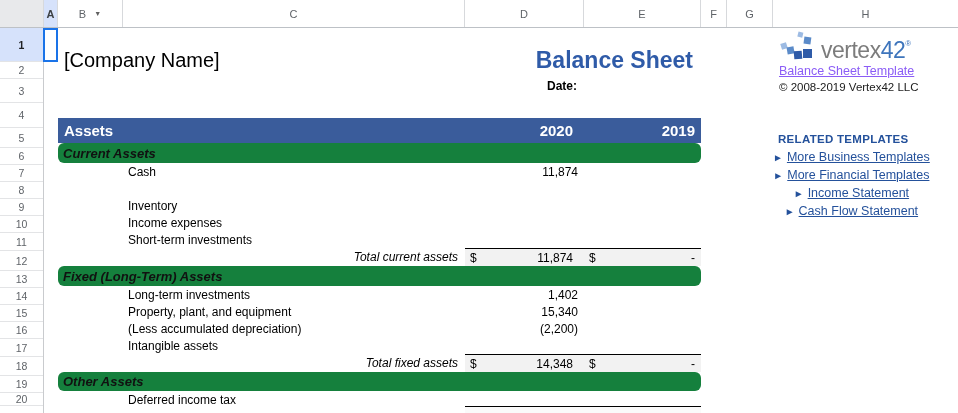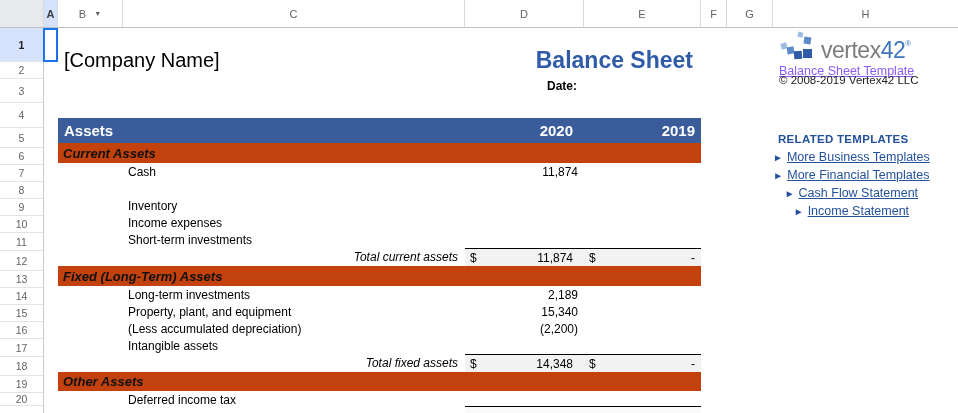--- a/index.html
+++ b/index.html
@@ -53,21 +53,21 @@
   }
   .date-lbl {
     position:absolute; left:421px; width:112px; top:0; height:100%;
     display:flex; align-items:center; justify-content:flex-end;
     font-size:12px; font-weight:bold; color:#000;
   }
 
   .band { position:absolute; left:14px; width:643px; top:0; height:100%;
     display:flex; align-items:center; }
   .band.dark { background:#3A5C9B; }
-  .band.light { background:#c2410c; }
+  .band.light { background:#15803d;border-radius:6px; }
   .assets-title { color:#fff; font-weight:bold; font-size:15px; padding-left:6px; }
   .section-title { color:#111; font-weight:bold; font-style:italic; font-size:13px; padding-left:5px; }
 
   .year-d, .year-e {
     position:absolute; top:0; height:100%; display:flex; align-items:center; justify-content:flex-end;
     color:#fff; font-weight:bold; font-size:15px;
   }
   .year-d { left:421px; width:108px; }
   .year-e { left:540px; width:111px; }
 
@@ -106,21 +106,21 @@
   .logo { position:absolute; left:780px; top:30px; display:flex; align-items:flex-end; gap:3px; }
   .logo-text { font-size:23px; font-weight:normal; letter-spacing:-0.5px; line-height:0.95; }
   .logo-gray { color:#7C7C7C; }
   .logo-blue { color:#3E75BC; }
   .logo-reg { font-size:8px; color:#3E75BC; vertical-align:top; }
 
   .bst-link {
     position:absolute; left:779px; top:64px; font-size:12.5px;
     color:#8b5cf6; text-decoration:underline; cursor:pointer;
   }
-  .copyright { position:absolute; left:779px; top:74px; font-size:11.5px; color:#202020; }
+  .copyright { position:absolute; left:779px; top:81px; font-size:11.5px; color:#202020; }
   .related-header {
     position:absolute; left:778px; top:133px; font-size:11.5px; font-weight:bold;
     color:#24519B; letter-spacing:0.3px;
   }
   .related-list { position:absolute; left:773px; top:150px; display:flex; flex-direction:column; gap:4px; }
   .rel-link { font-size:12.5px; color:#24519B; cursor:pointer; white-space:nowrap;text-align:center; }
   .rel-link .arr { font-size:10px; text-decoration:none; display:inline-block; margin-right:4px; }
   .rel-link .lbl { text-decoration:underline; }
 </style>
 </head>
@@ -221,21 +221,21 @@
     </div>
 
     <div class="row" style="top:223px;height:20px">
       <div class="band light">
         <span class="section-title">Fixed (Long-Term) Assets</span>
       </div>
     </div>
 
     <div class="row" style="top:243px;height:17px">
       <div class="c-item">Long-term investments</div>
-      <div class="val-d">2,189</div>
+      <div class="val-d">1,402</div>
     </div>
     <div class="row" style="top:260px;height:17px">
       <div class="c-item">Property, plant, and equipment</div>
       <div class="val-d">15,340</div>
     </div>
     <div class="row" style="top:277px;height:17px">
       <div class="c-item">(Less accumulated depreciation)</div>
       <div class="val-d">(2,200)</div>
     </div>
     <div class="row" style="top:294px;height:17px">
@@ -286,20 +286,20 @@
 
   <div class="related-header">RELATED TEMPLATES</div>
   <div class="related-list">
     <a class="rel-link">
       <span class="arr">►</span><span class="lbl">More Business Templates</span>
     </a>
     <a class="rel-link">
       <span class="arr">►</span><span class="lbl">More Financial Templates</span>
     </a>
     <a class="rel-link">
+      <span class="arr">►</span><span class="lbl">Income Statement</span>
+    </a>
+    <a class="rel-link">
       <span class="arr">►</span><span class="lbl">Cash Flow Statement</span>
     </a>
-    <a class="rel-link">
-      <span class="arr">►</span><span class="lbl">Income Statement</span>
-    </a>
   </div>
 
 </div>
 
 </body></html>

